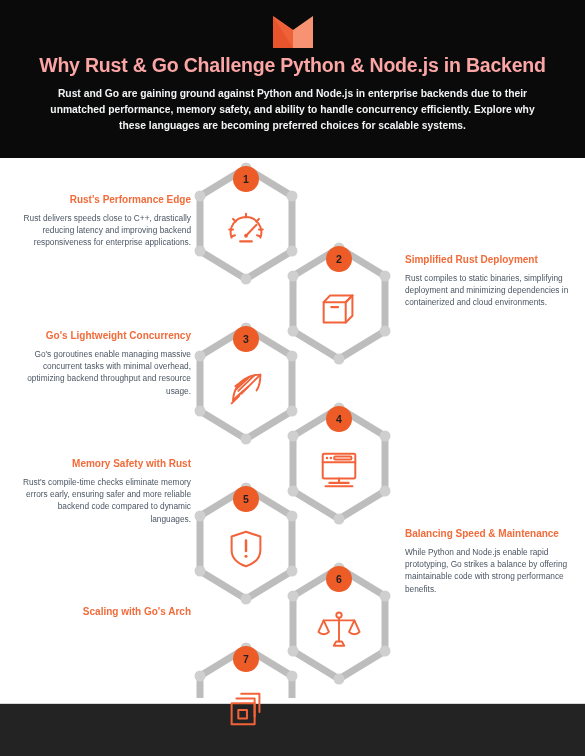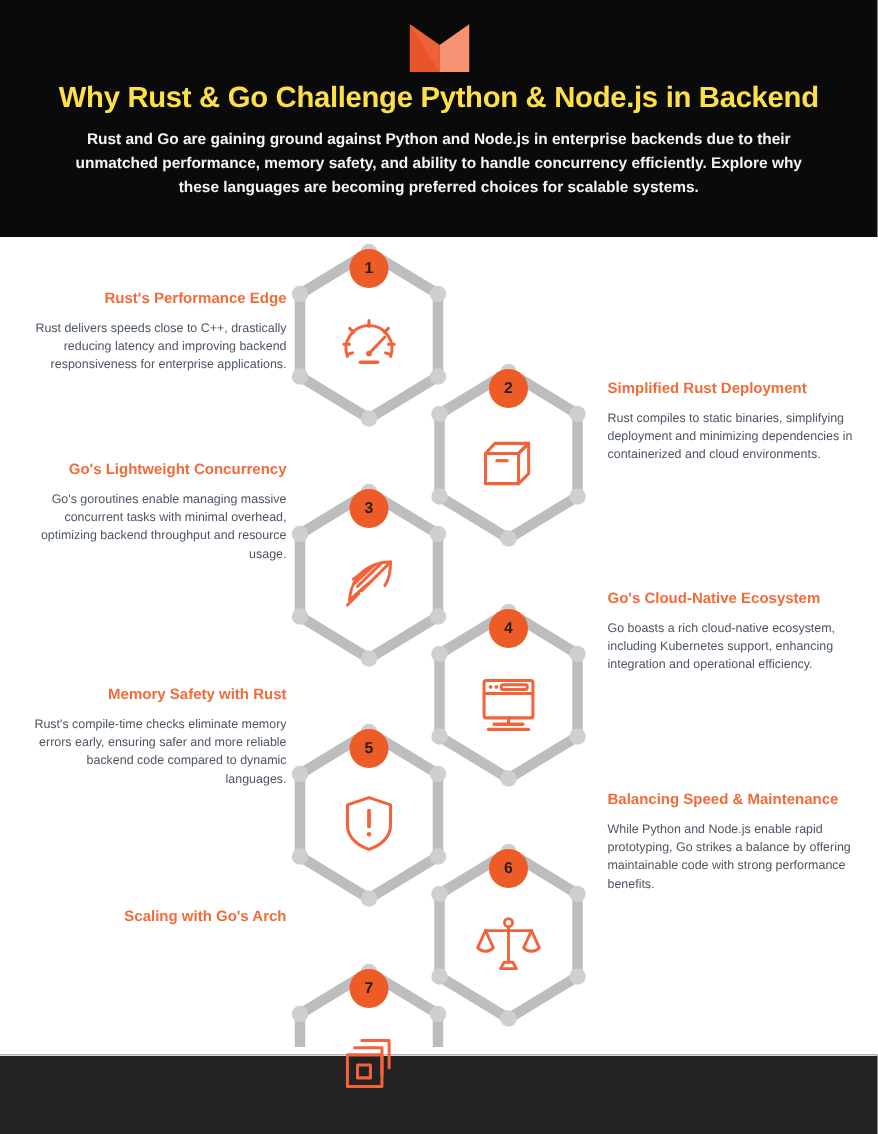--- a/index.html
+++ b/index.html
@@ -27,21 +27,21 @@
   }
   .logo {
     width: 40px;
     height: 32px;
     margin: 4px auto 6px auto;
     position: relative;
   }
   .logo svg { display: block; }
 
   .hero-title {
-    color: #fde047;
+    color: #fca5a5;
     font-size: 19.5px;
     font-weight: bold;
     letter-spacing: -0.2px;
     line-height: 1.15;
     margin: 2px 0 10px 0;
     white-space: nowrap;
   }
   .hero-sub {
     color: #f2f4f6;
     font-size: 10.3px;
@@ -258,29 +258,25 @@
   <div class="item left" style="left:16px; top:36px;">
     <div class="item-title">Rust's Performance Edge</div>
     <div class="item-body">Rust delivers speeds close to C++, drastically reducing latency and improving backend responsiveness for enterprise applications.</div>
   </div>
 
   <div class="item right" style="left:405px; top:96px;">
     <div class="item-title">Simplified Rust Deployment</div>
     <div class="item-body">Rust compiles to static binaries, simplifying deployment and minimizing dependencies in containerized and cloud environments.</div>
   </div>
 
-  <div class="item left" style="left:16px; top:150px;">
+  <div class="item left" style="left:16px; top:172px;">
     <div class="item-title">Go's Lightweight Concurrency</div>
     <div class="item-body">Go's goroutines enable managing massive concurrent tasks with minimal overhead, optimizing backend throughput and resource usage.</div>
   </div>
 
-  <div class="item right" style="left:405px; top:236px;">
-    <div class="item-title">Go's Cloud-Native Ecosystem</div>
-    <div class="item-body">Go boasts a rich cloud-native ecosystem, including Kubernetes support, enhancing integration and operational efficiency.</div>
-  </div>
 
   <div class="item left" style="left:16px; top:300px;text-align:right;">
     <div class="item-title">Memory Safety with Rust</div>
     <div class="item-body">Rust's compile-time checks eliminate memory errors early, ensuring safer and more reliable backend code compared to dynamic languages.</div>
   </div>
 
   <div class="item right" style="left:405px; top:370px;">
     <div class="item-title">Balancing Speed &amp; Maintenance</div>
     <div class="item-body">While Python and Node.js enable rapid prototyping, Go strikes a balance by offering maintainable code with strong performance benefits.</div>
   </div>

